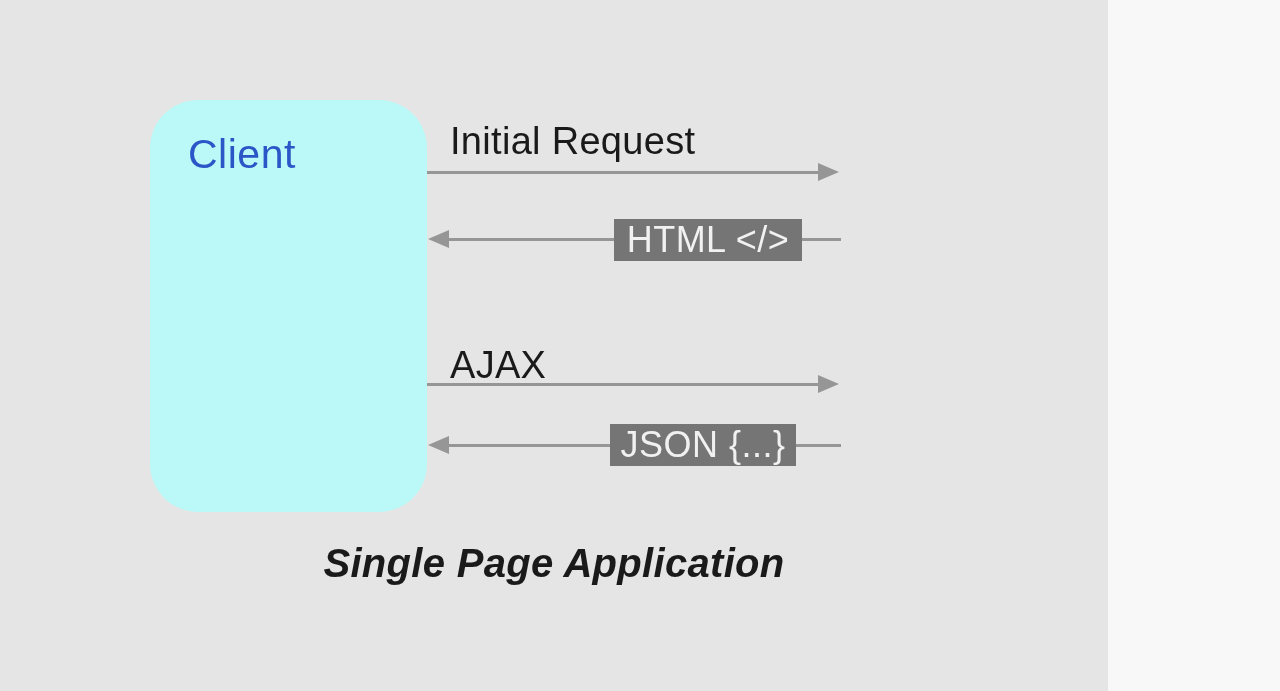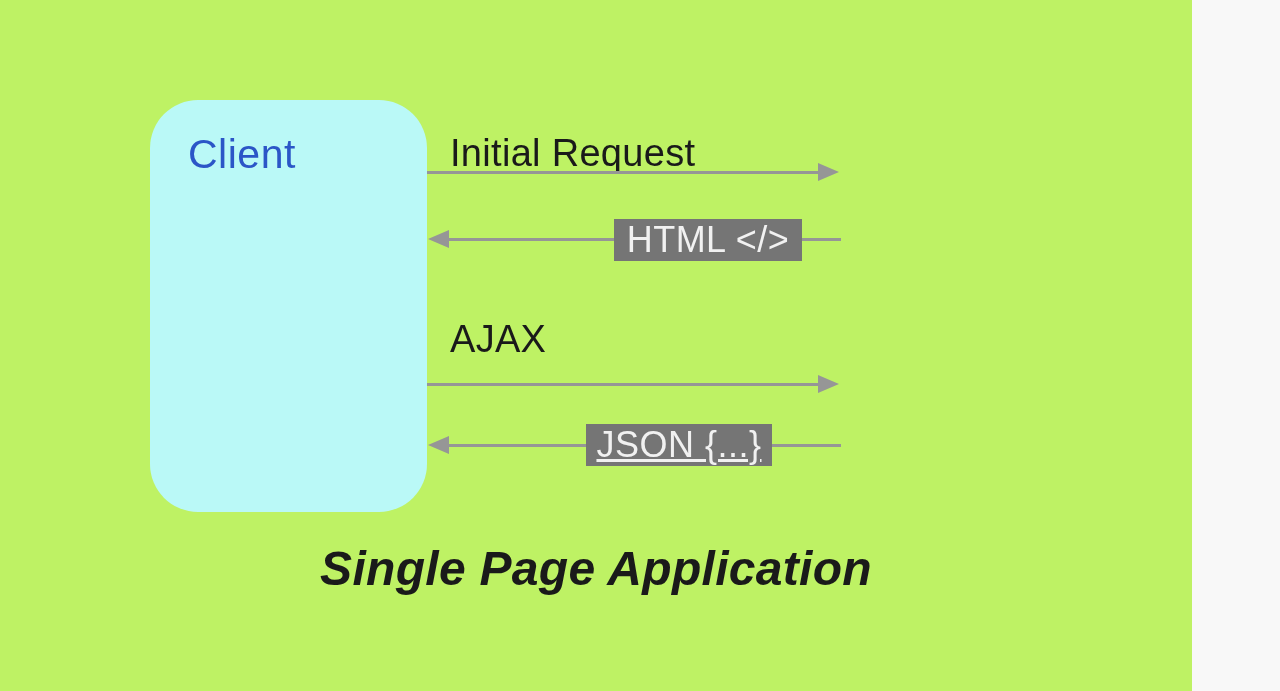--- a/index.html
+++ b/index.html
@@ -3,23 +3,23 @@
 <meta charset="utf-8">
 <style>
   html, body {
     margin: 0;
     padding: 0;
     background: #F8F8F8;
     font-family: "Liberation Sans", "DejaVu Sans", sans-serif;
   }
   .canvas {
     position: relative;
-    width: 1192px;
+    width: 1108px;
     height: 691px;
-    background: #bef264;
+    background: #e5e5e5;
     overflow: hidden;
   }
   
   .node {
     position: absolute;
     border-radius: 48px;
   }
   .client-box {
     left: 150px; top: 100px;
     width: 277px; height: 412px;
@@ -46,22 +46,22 @@
   }
   
   .flow-text {
     position: absolute;
     left: 450px;
     font-size: 38px;
     line-height: 1;
     color: #1A1A1A;
     letter-spacing: 0.3px;
   }
-  .flow-text-1 { top: 134px; }
-  .flow-text-3 { top: 320px; }
+  .flow-text-1 { top: 122px; }
+  .flow-text-3 { top: 346px; }
   
   .arrow-line {
     position: absolute;
     height: 3px;
     background: #969696;
     z-index: 1;
   }
   .line-1 { left: 427px; top: 171px; width: 394px; }
   .line-2 { left: 446px; top: 238px; width: 395px; }
   .line-3 { left: 427px; top: 383px; width: 394px; }
@@ -85,28 +85,28 @@
     background: #757575;
     color: #F1F1F1;
     font-size: 36px;
     display: flex;
     align-items: center;
     justify-content: center;
     z-index: 2;
     letter-spacing: 0.5px;
   }
   .tag-html { left: 614px; top: 219px; width: 188px; height: 42px; }
-  .tag-json { left: 586px; top: 424px; width: 186px; height: 42px; text-decoration: underline; }
+  .tag-json { left: 610px; top: 424px; width: 186px; height: 42px; }
   
   .caption {
     position: absolute;
     left: 0; right: 0;
     top: 541px;
     text-align: center;
-    font-size: 48px;
+    font-size: 40px;
     font-weight: bold;
     font-style: italic;
     color: #1A1A1A;
     letter-spacing: 0.3px;
   }
 </style>
 </head>
 <body>
 
 <div class="canvas">

